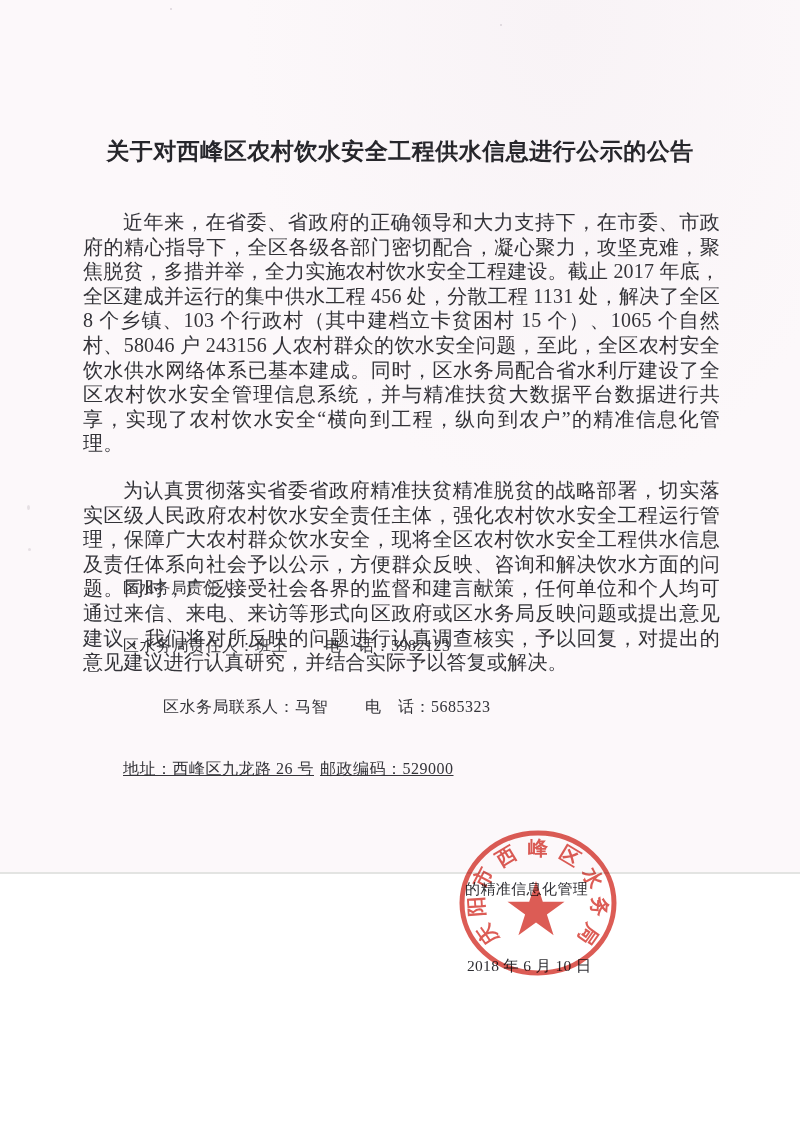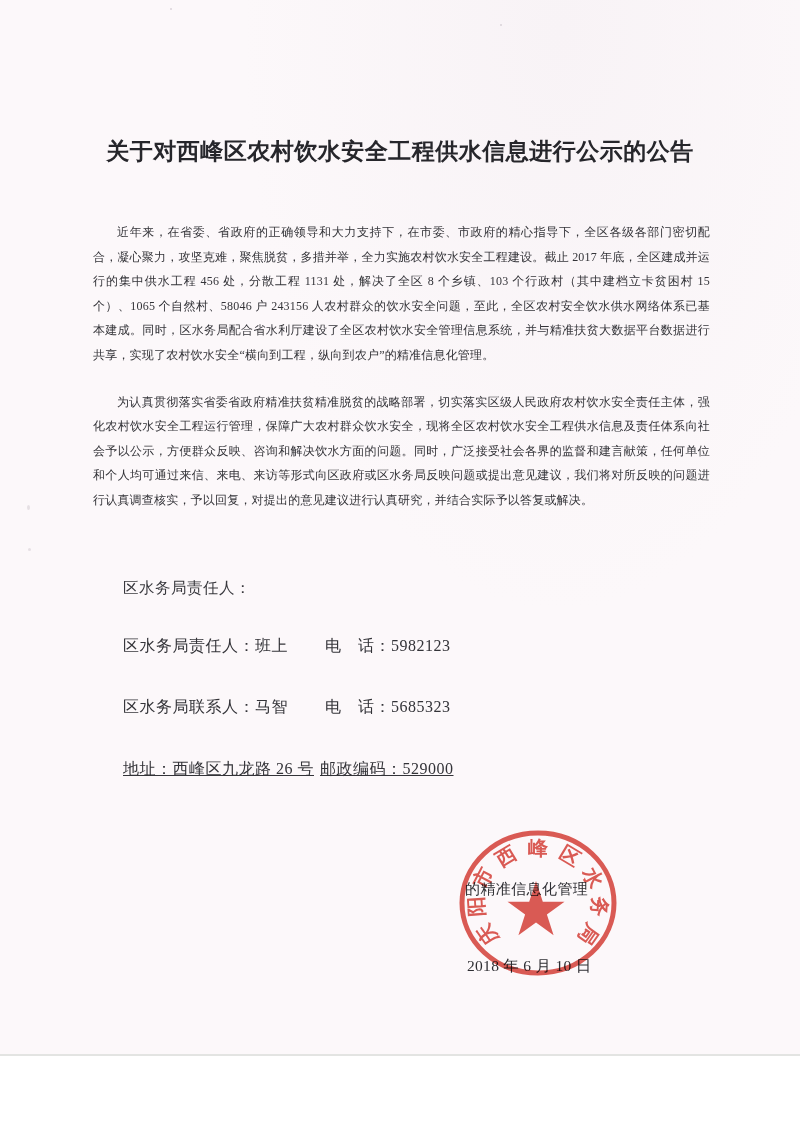--- a/index.html
+++ b/index.html
@@ -3,61 +3,61 @@
 <meta charset="utf-8">
 <style>
   html,body{margin:0;padding:0;}
   body{
     width:800px;height:1138px;
     background:#ffffff;
     font-family:"Liberation Serif","DejaVu Serif",serif;
     overflow:hidden;
   }
   .page{
-    position:relative;width:800px;height:1056px;
+    position:relative;width:800px;height:874px;
     background:#fcf8fa;
     background-image:radial-gradient(ellipse at 70% 3%, #f8f3f6 0%, rgba(252,248,250,0) 40%);
     color:#2f2f33;
   }
   .page-bottom-edge{
     position:absolute;left:0;bottom:0;width:800px;height:2px;
     background:#cdd3cd;opacity:.55;
   }
   .title{
     position:absolute;top:136px;left:0;width:800px;margin:0;
     text-align:center;
     font-size:23px;font-weight:bold;color:#26262b;
     letter-spacing:.5px;
   }
   .body-text{
     position:absolute;top:210px;left:83px;width:637px;
   }
   .para{
-    margin:10px;
-    font-size:12px;line-height:24.6px;
+    margin:0;
+    font-size:20px;line-height:24.6px;
     text-align:justify;text-justify:inter-ideograph;
     text-indent:2em;
     letter-spacing:.2px;
     color:#333338;
   }
   .para + .para{margin-top:22px;}
   .contact-heading{
     position:absolute;left:123px;top:578px;
     font-size:15.5px;color:#38383d;letter-spacing:.5px;
   }
   .contact-row{
     position:absolute;left:123px;width:480px;
     display:flex;align-items:baseline;
     font-size:16px;color:#333338;letter-spacing:.5px;
   }
   .contact-row .c-left{flex:none;width:202px;}
   .contact-row.row3 .c-left{width:197px;}
   .contact-row .c-right{flex:none;}
   .row1{top:636px;}
-  .row2{top:697px;}
+  .row2{top:697px;margin-left:40px;}
   .row3{top:759px;text-decoration:underline;}
   .attachment{
     position:absolute;left:95px;top:822px;
     font-size:16px;color:#333338;letter-spacing:.5px;
   }
   .signature-org{
     position:absolute;left:465px;top:880px;
     font-size:15px;color:#2e2e33;letter-spacing:.4px;
     z-index:1;
   }

